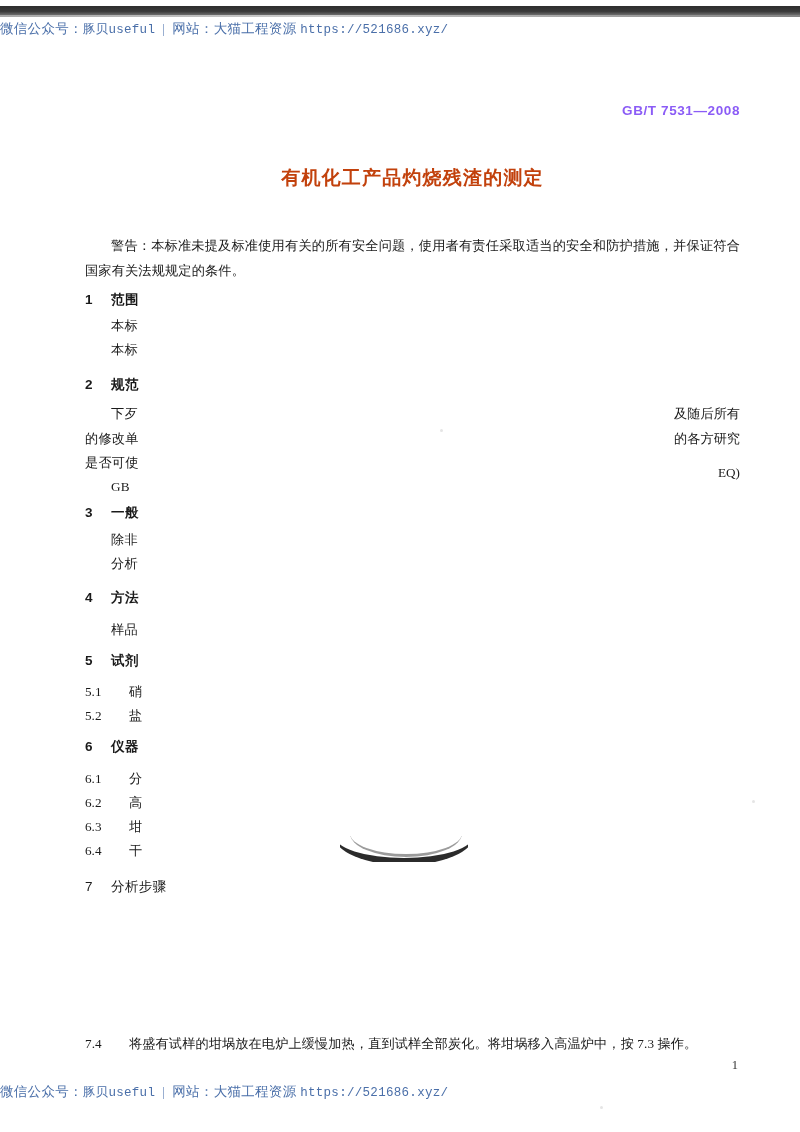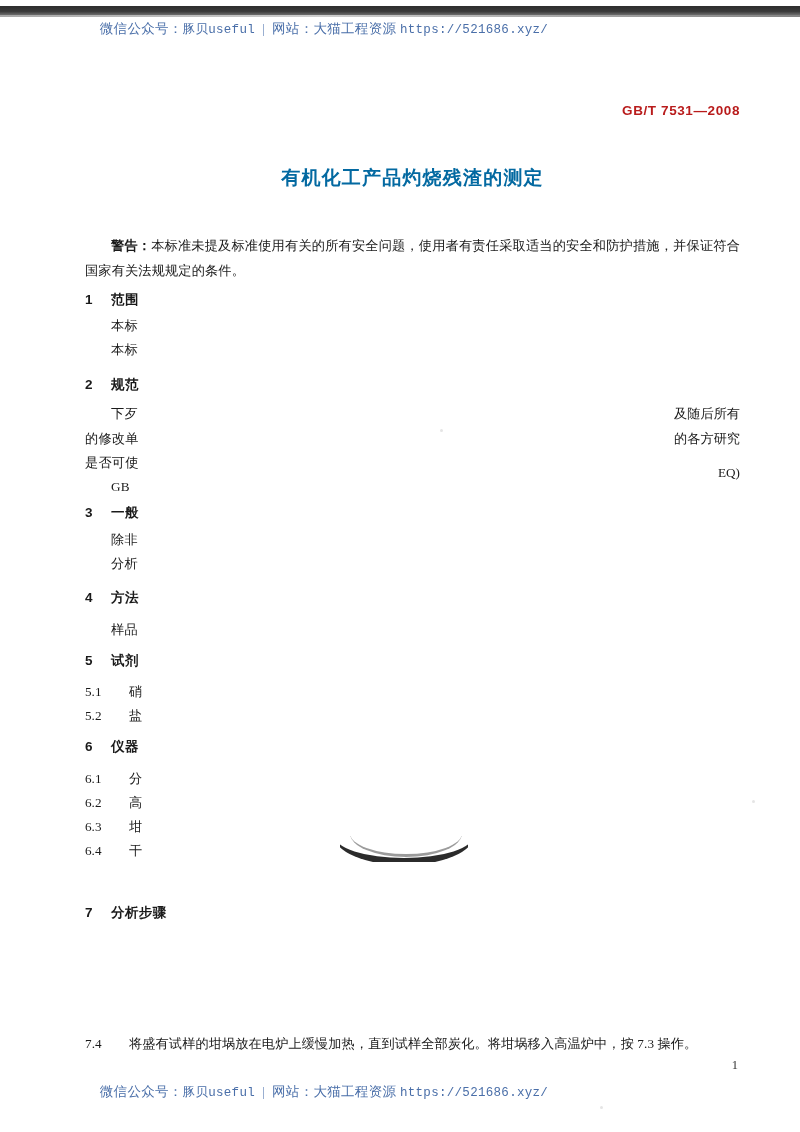--- a/index.html
+++ b/index.html
@@ -32,21 +32,20 @@
     position: absolute;
     top: 15px; left: 0; width: 800px; height: 2px;
     background: linear-gradient(90deg,#8a8a8a 0%, #bdbdbd 40%, #5a5a5a 100%);
     opacity: .75;
   }
 
   
   .watermark {
     position: absolute;
     left: 0; width: 648px;
-    text-align: center;
     color: #4a6fa9;
     font-family: "Liberation Serif", "DejaVu Serif", serif;
     font-size: 13.5px;
     letter-spacing: .3px;
     white-space: nowrap;
   }
   .watermark.top { top: 20px; }
   .watermark.bottom { top: 1083px; }
   .watermark .sep { color: #6e8cbd; padding: 0 7px; }
   .watermark .url {
@@ -64,43 +63,43 @@
     left: 85px; top: 0; width: 655px; height: 1132px;
   }
 
   .std-no {
     position: absolute;
     right: 0; top: 103px;
     font-family: "Liberation Sans", "DejaVu Sans", sans-serif;
     font-weight: bold;
     font-size: 13.5px;
     letter-spacing: .6px;
-    color: #b91c1c;
+    color: #8b5cf6;
   }
 
   .doc-title {
     position: absolute;
     left: 0; top: 165px; width: 655px;
     text-align: center;
     font-family: "Liberation Sans", "DejaVu Sans", sans-serif;
     font-weight: bold;
     font-size: 19px;
     letter-spacing: 1.2px;
-    color: #0369a1;
+    color: #c2410c;
   }
 
   .warning {
     position: absolute;
     left: 0; top: 233px; width: 655px;
     font-size: 13.2px;
     line-height: 25px;
     text-align: justify;
     letter-spacing: .15px;
   }
-  .warning .lead { font-weight: bold; padding-left: 26px; }
+  .warning .lead { font-weight: normal; padding-left: 26px; }
 
   
   .row {
     position: absolute;
     left: 0; width: 655px;
     font-size: 13.2px;
     line-height: 20px;
     white-space: nowrap;
   }
   .row.head {
@@ -178,23 +177,23 @@
     font-size: 13.2px;
     line-height: 24.5px;
     text-align: justify;
     text-justify: inter-ideograph;
     letter-spacing: .1px;
   }
   .para .tag { display: inline-block; min-width: 44px; }
 
   .sec7-head {
     position: absolute;
-    left: 0; top: 904px;
-    font-family: "Liberation Sans", "DejaVu Sans", sans-serif;
-    font-weight: bold;
+    left: 0; top: 878px;
+    font-family: "Liberation Sans", "DejaVu Sans", sans-serif;
+    font-weight: normal;
     font-size: 13.5px;
     letter-spacing: .4px;
   }
   .sec7-head .num { display: inline-block; min-width: 26px; }
 
   .page-no {
     position: absolute;
     right: 2px; top: 1058px;
     font-size: 12.5px;
     color: #333;

